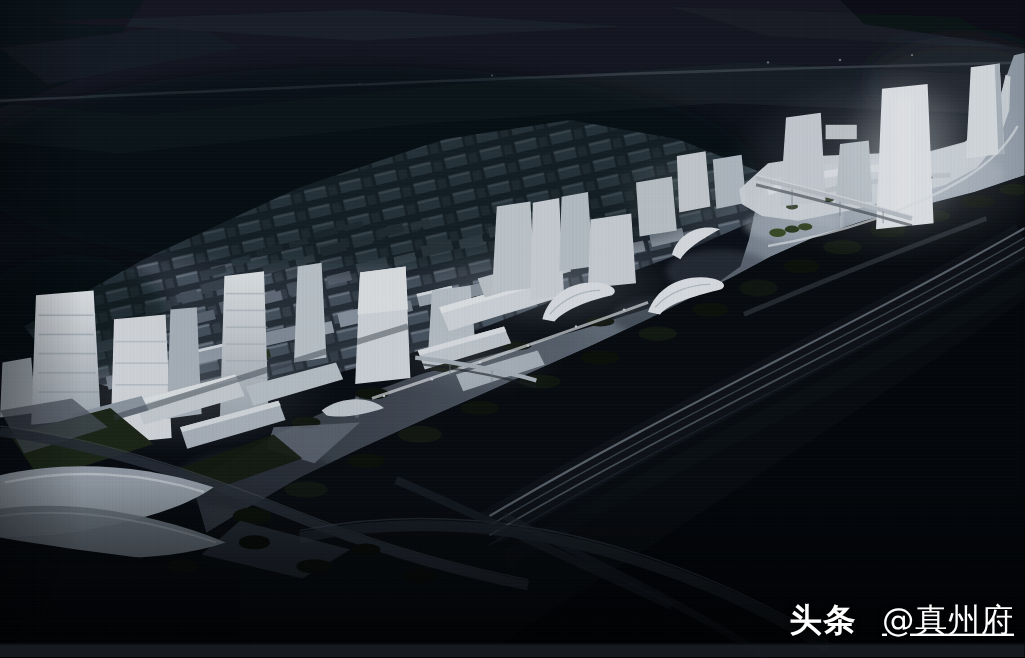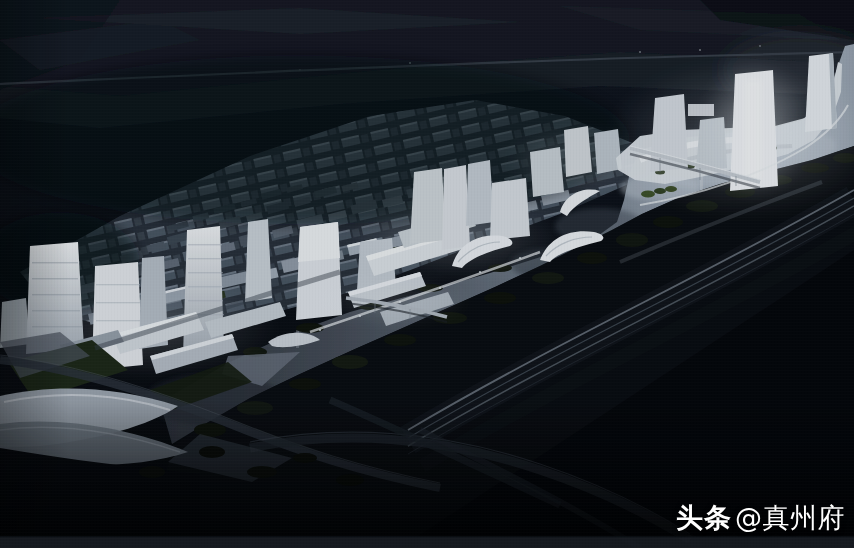--- a/index.html
+++ b/index.html
@@ -3,24 +3,24 @@
 <meta charset="utf-8">
 <style>
   html,body{margin:0;padding:0;background:#000;}
   .stage{position:relative;width:854px;height:548px;overflow:hidden;background:#06080c;
          font-family:"DejaVu Sans","Liberation Sans",sans-serif;}
   .stage svg{position:absolute;inset:0;display:block;}
   .noise{position:absolute;inset:0;pointer-events:none;opacity:.5;
     background:
       repeating-linear-gradient(0deg, rgba(255,255,255,.018) 0 1px, rgba(0,0,0,0) 1px 3px),
       repeating-linear-gradient(90deg, rgba(0,0,0,.025) 0 1px, rgba(0,0,0,0) 1px 3px);}
-  .watermark{position:absolute;top:503px;right:9px;display:flex;align-items:baseline;gap:3px;
+  .watermark{position:absolute;top:503px;right:9px;display:flex;align-items:baseline;gap:21px;
     color:#fff;font-size:27px;line-height:1.1;text-shadow:0 1px 5px rgba(0,0,0,.9);}
   .watermark .brand{font-weight:800;letter-spacing:1px;}
-  .watermark .handle{font-weight:400;letter-spacing:.5px;}
+  .watermark .handle{font-weight:400;letter-spacing:.5px;text-decoration:underline;}
 </style>
 </head>
 <body>
 
 <div class="stage">
 <svg viewBox="0 0 854 548" width="854" height="548">
   <defs>
     <linearGradient id="sky" x1="0" y1="0" x2="0" y2="1">
       <stop offset="0" stop-color="#101620"></stop>
           <stop offset="1" stop-color="#05070a"></stop>

